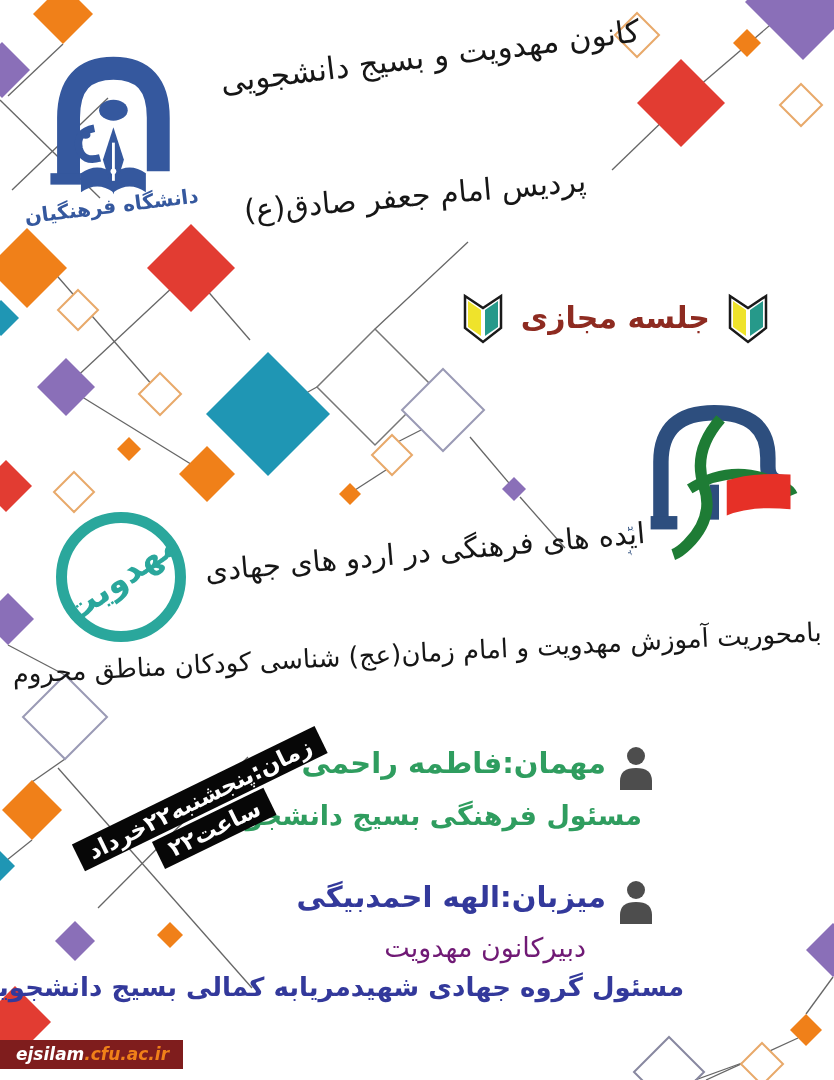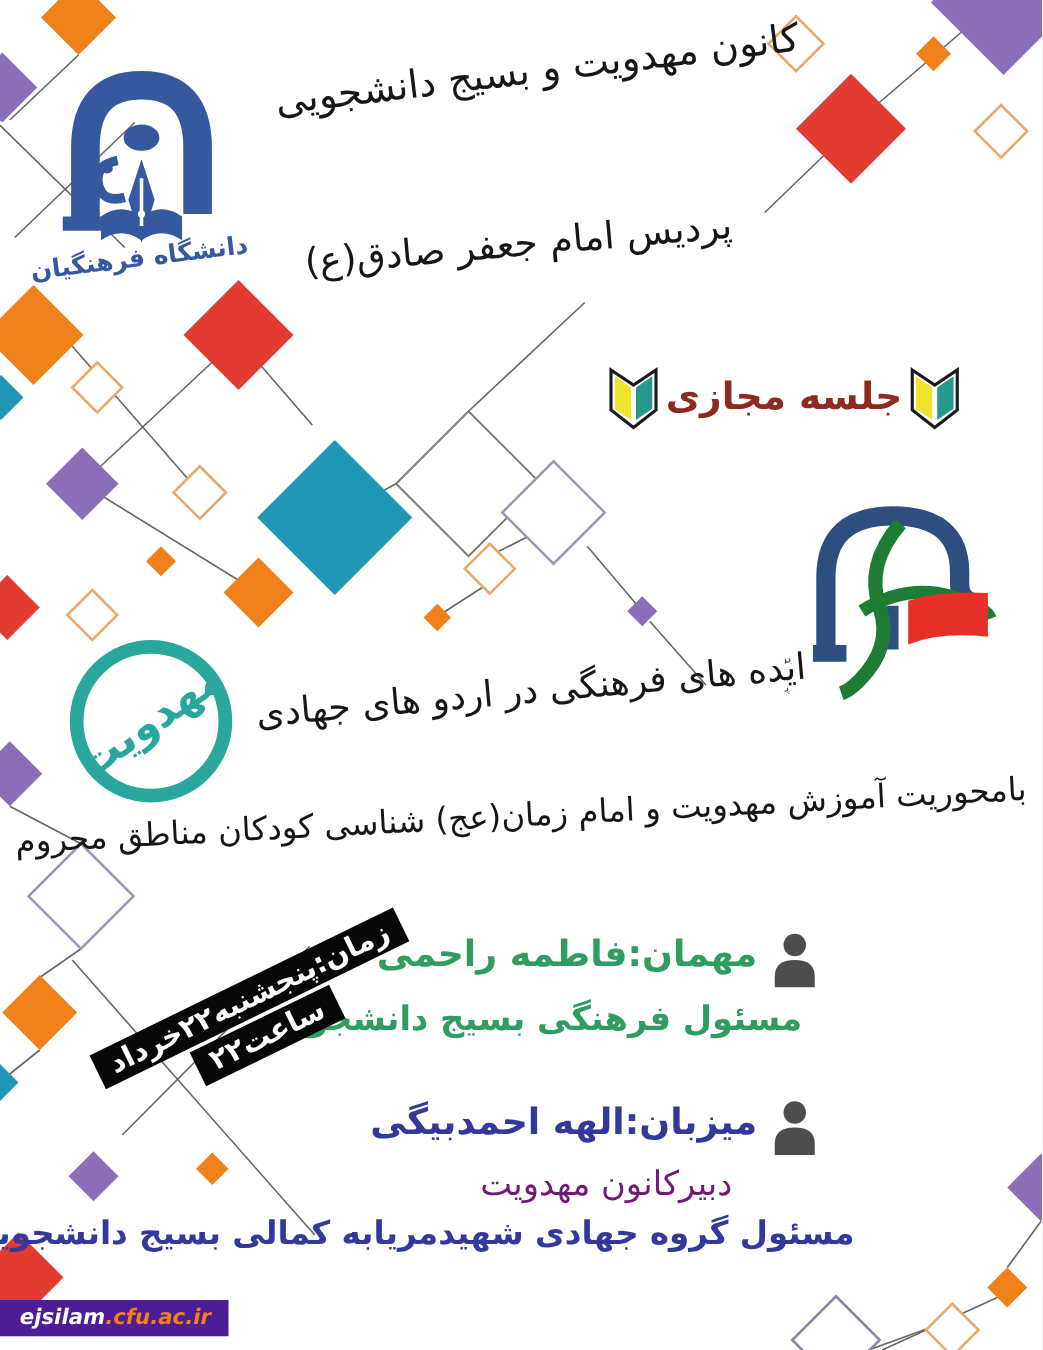--- a/index.html
+++ b/index.html
@@ -10,21 +10,21 @@
   .abs{position:absolute;}
   
   #deco{position:absolute;left:0;top:0;z-index:1;}
   
   .callig{color:#161616;text-align:center;white-space:nowrap;z-index:3;}
   #org-line1{left:200px;top:38px;width:460px;font-size:31px;transform:rotate(-7deg);}
   #org-line2{left:205px;top:178px;width:420px;font-size:30px;transform:rotate(-5deg);}
   #title-line1{left:155px;top:535px;width:540px;font-size:29px;transform:rotate(-5deg);}
   #title-line2{left:10px;top:638px;width:814px;font-size:26px;transform:rotate(-3deg);}
   
-  #session-row{right:64px;top:290px;display:flex;align-items:center;gap:4px;z-index:3;}
+  #session-row{right:64px;top:290px;display:flex;align-items:center;gap:16px;z-index:3;}
   #session-label{font-size:30px;font-weight:bold;color:#8e2b21;letter-spacing:3px;white-space:nowrap;}
   
   #farhangian-logo{left:14px;top:30px;width:190px;z-index:3;}
   #farhangian-caption{width:185px;text-align:center;font-size:20px;font-weight:bold;
     color:#35589e;transform:rotate(-7deg);margin-top:-8px;}
   
   #basij-logo{left:628px;top:388px;width:180px;height:180px;z-index:3;}
   
   #mahdaviat-seal{left:56px;top:512px;width:108px;height:108px;border:11px solid #2aa79c;
     border-radius:50%;background:#fff;display:flex;align-items:center;justify-content:center;z-index:3;}
@@ -37,21 +37,21 @@
   #host-row{right:178px;top:880px;}
   #host-name{font-size:29px;font-weight:bold;color:#33399b;white-space:nowrap;margin-left:48px;}
   #host-role1{right:248px;top:932px;font-size:27px;font-weight:normal;color:#701a75;white-space:nowrap;z-index:4;}
   #host-role2{right:150px;top:972px;font-size:26px;font-weight:bold;color:#33399b;white-space:nowrap;z-index:4;}
   
   #time-stamp{left:72px;top:782px;transform:rotate(-26deg);z-index:5;}
   .stamp-line{display:inline-block;background:#070707;color:#ffffff;font-weight:bold;
     font-size:23px;padding:2px 12px;white-space:nowrap;}
   #stamp-l2-wrap{text-align:center;margin-top:3px;}
   
-  #watermark{left:0;top:1040px;background:#4c1d95;padding:4px 14px 5px 16px;z-index:6;
+  #watermark{left:0;top:1040px;background:#7f1d1d;padding:4px 14px 5px 16px;z-index:6;
     display:flex;direction:ltr;font-style:italic;font-weight:bold;font-size:17px;
     font-family:"DejaVu Sans",sans-serif;}
   #watermark .site{color:#ffffff;}
   #watermark .domain{color:#f08019;}
 </style>
 </head>
 <body>
 
 <div class="poster">
 

